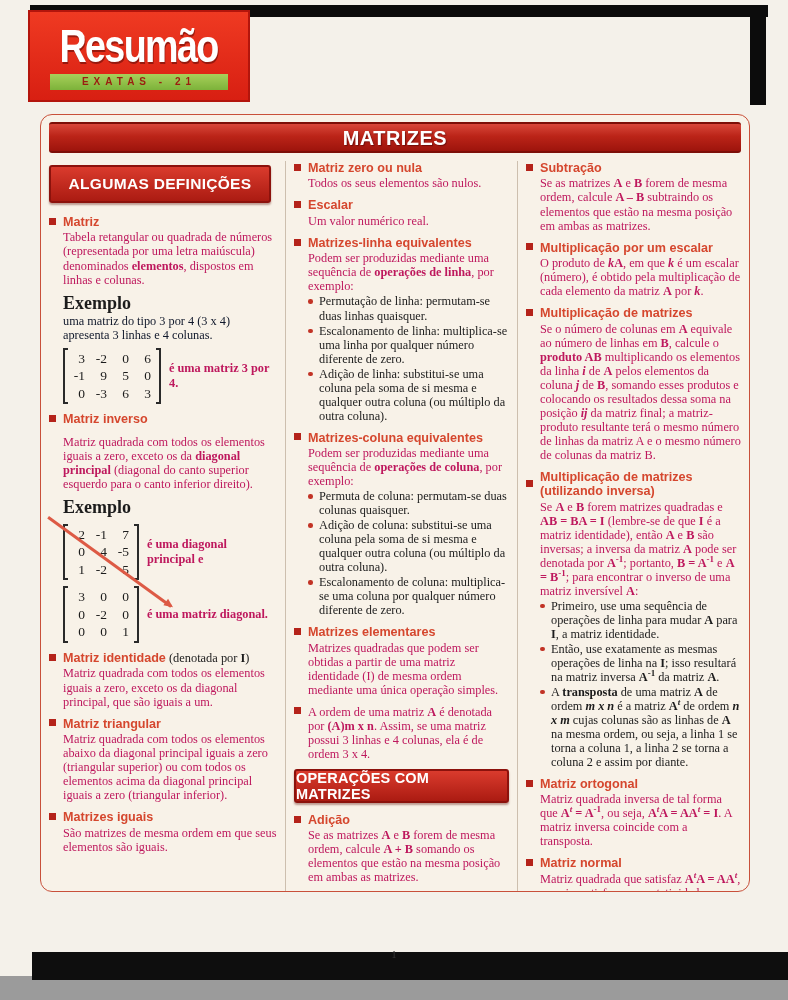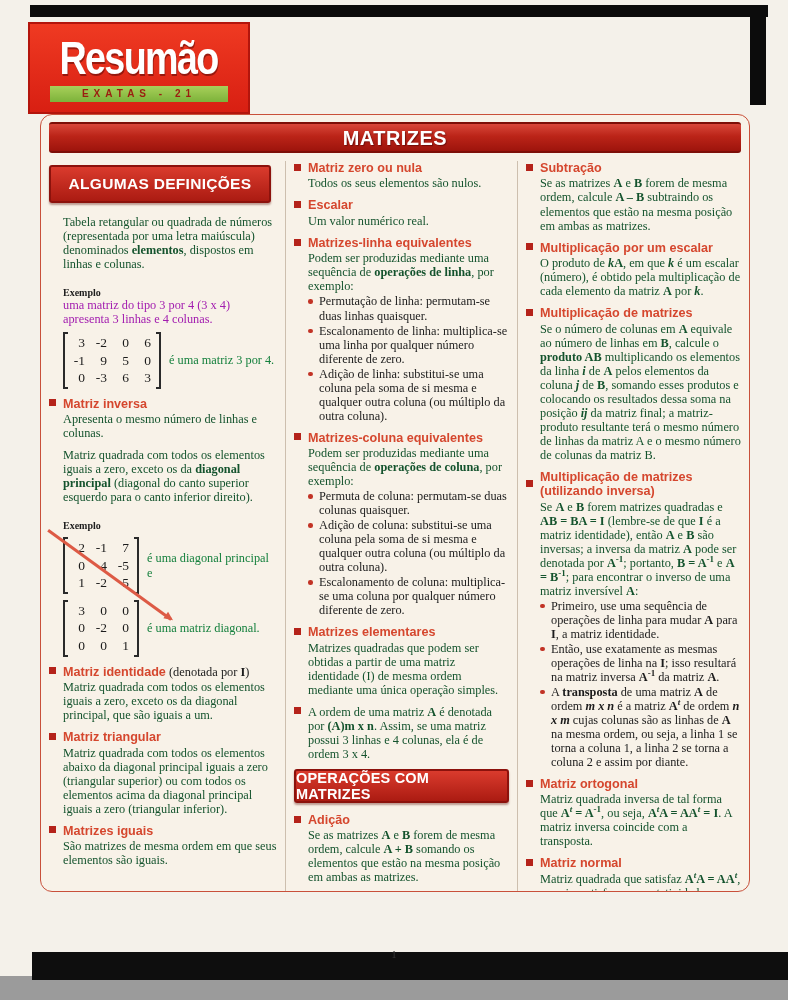--- a/index.html
+++ b/index.html
@@ -8,21 +8,21 @@
     background:#f4f1ea;
     font-family:"Liberation Serif",serif;
   }
   
   .scan-gray{position:absolute;left:0;right:0;bottom:0;height:24px;background:#9b9b9b;}
   .scan-black{position:absolute;left:32px;right:0;top:952px;height:28px;background:#0e0e0e;}
   .hdr-shadow-top{position:absolute;left:30px;top:5px;width:738px;height:12px;background:#0c0c0c;}
   .hdr-shadow-right{position:absolute;left:750px;top:5px;width:16px;height:100px;background:#0c0c0c;}
 
   
-  .header{position:absolute;left:28px;top:22px;width:726px;height:92px;display:flex;}
+  .header{position:absolute;left:28px;top:10px;width:726px;height:92px;display:flex;}
   .logo-box{
     width:222px;height:92px;background:linear-gradient(#ef3a22,#d81f12);
     border:2px solid #b3150c;box-sizing:border-box;
     display:flex;flex-direction:column;align-items:center;justify-content:center;
     position:relative;z-index:2;
   }
   .logo-word{
     font-family:"Liberation Sans",sans-serif;font-weight:bold;color:#fff;
     font-size:46px;line-height:1;transform:scaleX(.82);letter-spacing:-2px;
     text-shadow:1px 2px 0 rgba(90,10,5,.55);
@@ -92,30 +92,30 @@
     font-family:"Liberation Sans",sans-serif;font-weight:bold;
     font-size:12.6px;color:#d5472e;line-height:1.15;margin-bottom:1px;
   }
   .sq{
     flex:0 0 auto;width:7px;height:7px;background:#b5231a;
     margin-right:7px;position:relative;top:-1px;align-self:center;
   }
   .sq-body{align-self:flex-start;margin-top:3px;}
   .h-suffix{font-family:"Liberation Serif",serif;font-weight:normal;color:#1c1c1c;font-size:12.4px;}
   .sec-b{
-    font-size:12.3px;color:#14532d;line-height:1.14;
+    font-size:12.3px;color:#be185d;line-height:1.14;
     padding-left:14px;
   }
   .row{display:flex;}
   .row .sec-b{padding-left:0;flex:1;}
   .rb{font-weight:bold;}
   .ri{font-style:italic;}
   sup{font-size:9px;line-height:0;}
-  .ex-label{font-weight:bold;font-size:10px;color:#1c1c1c;padding-left:14px;margin-top:16px;}
-  .ex-text{font-size:12.3px;color:#a21caf;line-height:1.14;padding-left:14px;}
+  .ex-label{font-weight:bold;font-size:18px;color:#1c1c1c;padding-left:14px;margin-top:6px;}
+  .ex-text{font-size:12.3px;color:#0f172a;line-height:1.14;padding-left:14px;}
 
   ul.dots{margin:1px 0 0 0;padding:0 0 0 14px;list-style:none;}
   ul.dots li{
     position:relative;padding-left:11px;
     font-size:12.3px;color:#1c1c1c;line-height:1.14;margin-bottom:1px;
   }
   ul.dots li::before{
     content:"";position:absolute;left:0;top:5px;width:4.5px;height:4.5px;
     border-radius:50%;background:#c23325;
   }
@@ -124,21 +124,21 @@
   .mat-row{display:flex;align-items:center;gap:8px;padding-left:14px;margin:6px 0;}
   .matrix{display:inline-flex;align-items:stretch;position:relative;}
   .br{width:5px;border:2px solid #2a2a2a;box-sizing:border-box;}
   .br-l{border-right:none;}
   .br-r{border-left:none;}
   .mgrid{display:grid;padding:2px 5px;column-gap:10px;row-gap:0;}
   .mcell{
     font-size:13.5px;color:#1c1c1c;line-height:1.3;text-align:right;
     font-family:"Liberation Serif",serif;min-width:12px;
   }
-  .mat-caption{font-size:12.3px;color:#15803d;}
+  .mat-caption{font-size:12.3px;color:#be185d;font-weight:bold;}
   .diag-line{
     position:absolute;left:-14px;top:-8px;width:152px;height:2.5px;
     background:#dd5a45;transform-origin:0 0;transform:rotate(36deg);
     pointer-events:none;
   }
   .diag-line::after{
     content:"";position:absolute;right:-2px;top:-3px;
     border-left:9px solid #dd5a45;border-top:4px solid transparent;border-bottom:4px solid transparent;
   }
 
@@ -166,20 +166,24 @@
   <div class="banner">
     <span class="banner-text">MATRIZES</span>
   </div>
 
   <div class="cols">
 
     <div class="col col1">
       <div class="box-header defs-header">ALGUMAS DEFINIÇÕES</div>
 
       <div class="sec">
+        <div class="sec-h">
+            <span class="sq"></span>
+            <span>Matriz</span>
+          </div>
         <div class="sec-b"><span>Tabela retangular ou quadrada de números (representada por uma letra maiúscula) denominados </span><span class="rb">elementos</span><span>, dispostos em linhas e colunas.</span></div>
         <div class="ex-label">Exemplo</div>
         <div class="ex-text">uma matriz do tipo 3 por 4 (3 x 4) apresenta 3 linhas e 4 colunas.</div>
         <div class="mat-row">
           <span class="matrix">
             <span class="br br-l"></span>
             <span class="mgrid" style="grid-template-columns:repeat(4,auto);">
                 <span class="mcell">3</span>
                 <span class="mcell">-2</span>
                 <span class="mcell">0</span>
@@ -195,23 +199,22 @@
               </span>
             <span class="br br-r"></span>
           </span>
           <span class="mat-caption">é uma matriz 3 por 4.</span>
         </div>
       </div>
 
       <div class="sec">
         <div class="sec-h">
             <span class="sq"></span>
-            <span>Matriz inversa</span>
-          </div>
-        <div class="sec-b">Apresenta o mesmo número de linhas e colunas.</div>
+            <span>Matriz inverso</span>
+          </div>
       </div>
 
       <div class="sec">
         <div class="sec-b"><span>Matriz quadrada com todos os elementos iguais a zero, exceto os da </span><span class="rb">diagonal principal</span><span> (diagonal do canto superior esquerdo para o canto inferior direito).</span></div>
         <div class="ex-label">Exemplo</div>
         <div class="mat-row">
           <span class="matrix">
             <span class="diag-line"></span>
             <span class="br br-l"></span>
             <span class="mgrid" style="grid-template-columns:repeat(3,auto);">

